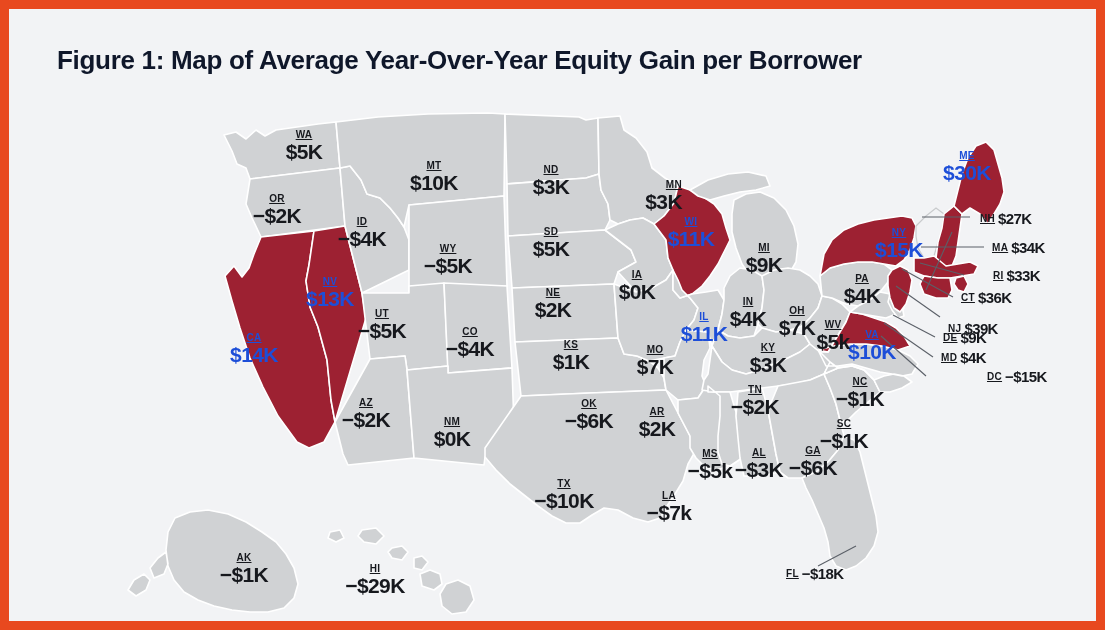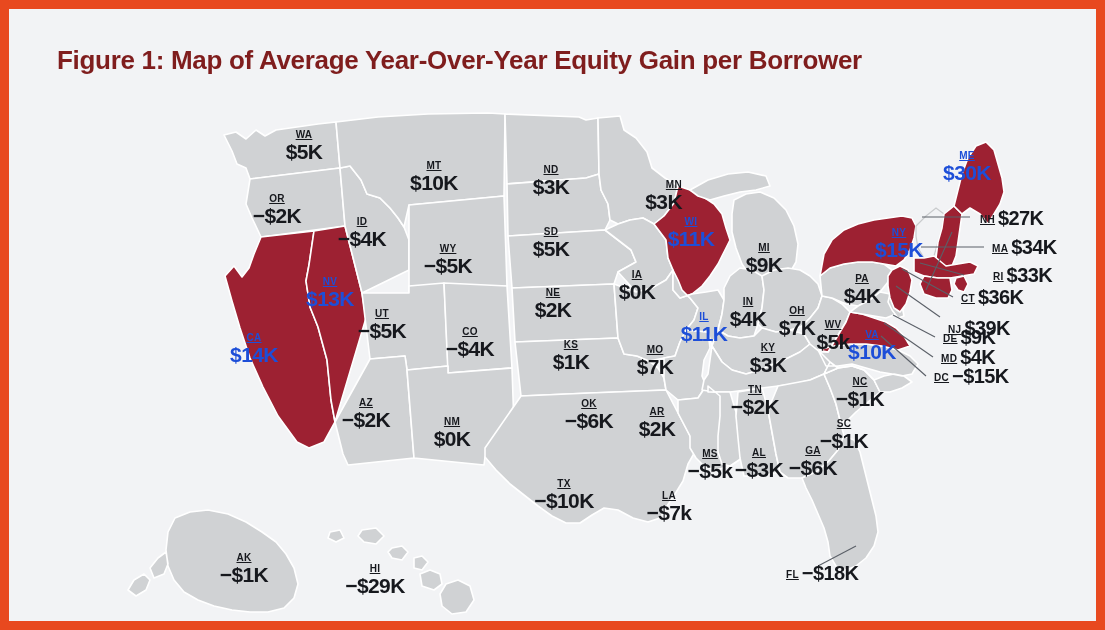--- a/index.html
+++ b/index.html
@@ -10,42 +10,42 @@
   }
   #frame{
     position:absolute;left:0;top:0;width:1105px;height:630px;
     box-sizing:border-box;
     border:9px solid #e8491f;
     background:#f2f3f5;
   }
   #title{
     position:absolute;left:48px;top:36px;
     font-size:26px;font-weight:bold;letter-spacing:-0.3px;
-    color:#7f1d1d;
+    color:#0f172a;
     white-space:nowrap;
   }
   #mapwrap{position:absolute;left:9px;top:9px;width:1087px;height:612px;}
   svg.usmap{position:absolute;left:0;top:0;width:1087px;height:612px;}
   .st{stroke:#ffffff;stroke-width:1.6;stroke-linejoin:round;}
   .gray{fill:#d0d2d4;}
   .red{fill:#9d2132;}
   .blank{fill:#f2f3f5;stroke:#c9cbcd;stroke-width:1.2;}
   .leader{stroke:#5b6068;stroke-width:1.1;fill:none;}
   .lbl{position:absolute;text-align:center;pointer-events:none;
        font-family:"Liberation Sans","DejaVu Sans",sans-serif;}
   .lbl .ab{display:block;font-size:10px;font-weight:bold;line-height:10px;
            letter-spacing:0.3px;margin-bottom:1px;text-decoration:underline;}
   .lbl .vl{display:block;font-size:21px;font-weight:bold;line-height:21px;
            letter-spacing:-0.6px;}
   .lbl.dark{color:#16181d;}
   .lbl.light{color:#1d4ed8;}
   
   .lbl.inline{text-align:left;white-space:nowrap;}
   .lbl.inline .ab{display:inline;font-size:10px;vertical-align:2px;margin-right:3px;}
-  .lbl.inline .vl{display:inline;font-size:20px;}
+  .lbl.inline .vl{display:inline;font-size:15px;}
 </style>
 </head>
 <body>
 
 <div id="frame">
 
   <div id="title">Figure 1: Map of Average Year-Over-Year Equity Gain per Borrower</div>
 
   <div id="mapwrap">
     <svg class="usmap" viewBox="0 0 1087 612">
@@ -305,17 +305,17 @@
         </div>
       </div>
     <div id="callout-labels">
         <div class="lbl inline dark" style="left: 962px; top: 190px;"><span class="ab">NH</span><span class="vl">$27K</span></div>
         <div class="lbl inline dark" style="left: 974px; top: 219px;"><span class="ab">MA</span><span class="vl">$34K</span></div>
         <div class="lbl inline dark" style="left: 955px; top: 247px; margin-left: 20px;"><span class="ab">RI</span><span class="vl">$33K</span></div>
         <div class="lbl inline dark" style="left: 943px; top: 269px;"><span class="ab">CT</span><span class="vl">$36K</span></div>
         <div class="lbl inline dark" style="left: 930px; top: 300px;"><span class="ab">NJ</span><span class="vl">$39K</span></div>
         <div class="lbl inline dark" style="left: 925px; top: 309px;"><span class="ab">DE</span><span class="vl">$9K</span></div>
         <div class="lbl inline dark" style="left: 923px; top: 329px;"><span class="ab">MD</span><span class="vl">$4K</span></div>
-        <div class="lbl inline dark" style="left: 916px; top: 348px;"><span class="ab">DC</span><span class="vl">−$15K</span></div>
+        <div class="lbl inline dark" style="left: 969px; top: 348px;"><span class="ab">DC</span><span class="vl">−$15K</span></div>
         <div class="lbl inline dark" style="left: 768px; top: 545px;"><span class="ab">FL</span><span class="vl">−$18K</span></div>
       </div>
   </div>
 </div>
 
 </body></html>

